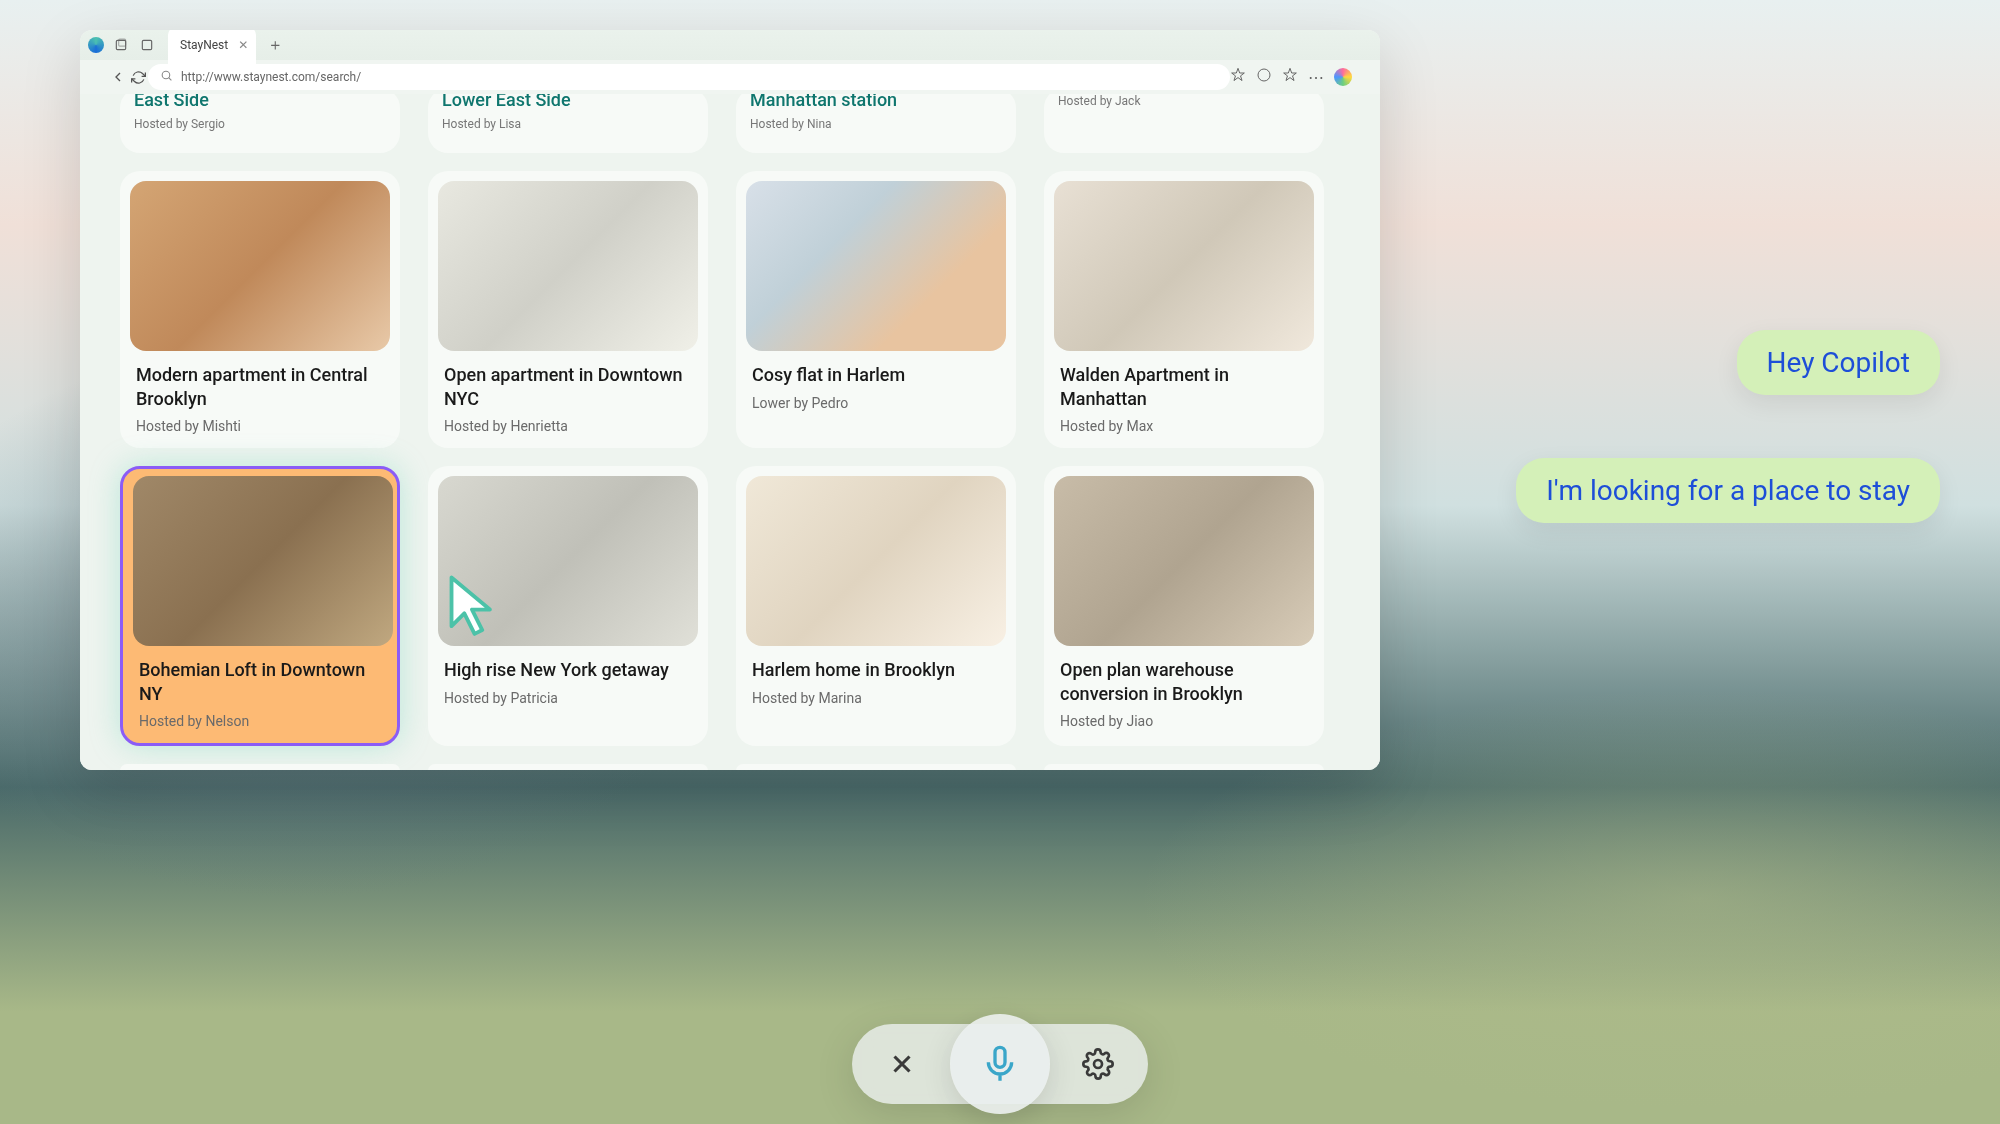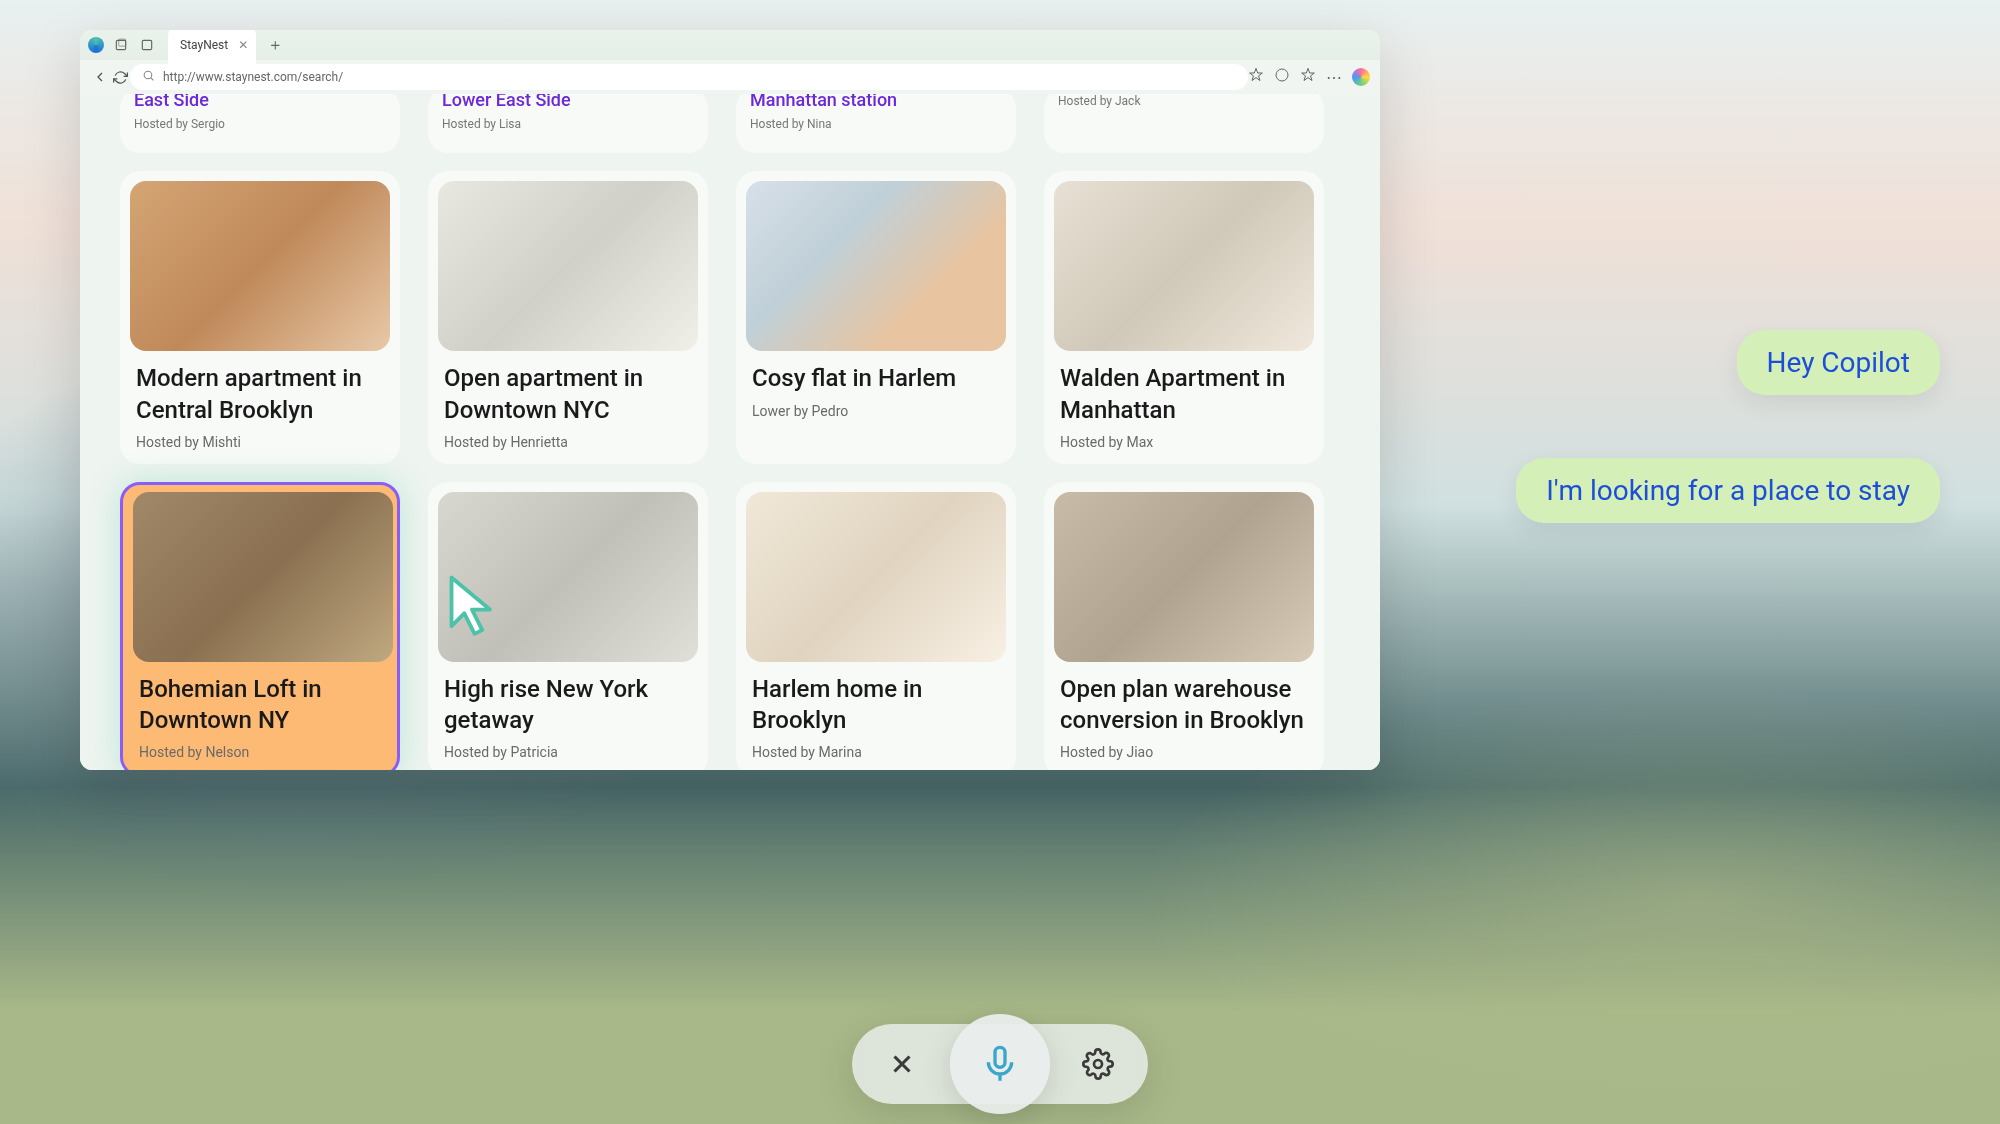--- a/index.html
+++ b/index.html
@@ -53,21 +53,21 @@
     height: 37px;
     display:flex; align-items:center;
   }
   .tab .close { position:absolute; right:8px; color:#888; font-size:12px; }
   .new-tab { width:22px; height:22px; display:flex;align-items:center;justify-content:center;color:#666; }
   .addrbar {
     height: 34px;
     background: #f0f5f1;
     display: flex;
     align-items: center;
-    padding: 0 10px;
+    padding: 0 28px;
     gap: 0;
   }
   .nav-btn { width:20px;height:20px;display:flex;align-items:center;justify-content:center;color:#555; }
   .url-field {
     flex: 1;
     background: #fff;
     border-radius: 16px;
     height: 26px;
     display: flex;
     align-items: center;
@@ -91,29 +91,29 @@
     margin-bottom: 18px;
   }
   .partial-row { margin-top: -6px; }
   .card {
     width: 280px;
     background: #f7faf7;
     border-radius: 20px;
     padding: 0 0 14px 0;
     overflow: hidden;
   }
-  .card-clip .card-title { font-size:18px; font-weight:500; color:#6d28d9; padding: 0 14px; white-space:nowrap; overflow:hidden; }
+  .card-clip .card-title { font-size:18px; font-weight:500; color:#0f766e; padding: 0 14px; white-space:nowrap; overflow:hidden; }
   .card-clip .card-host { font-size:12px; color:#777; padding: 6px 14px 8px; }
   .card-img {
     width: 260px; height: 170px;
     margin: 10px 10px 12px 10px;
     border-radius: 16px;
     background: #ccc;
   }
-  .card-title { font-size:24px; font-weight:500; color:#1a1a1a; padding: 0 16px; line-height:1.3; }
+  .card-title { font-size:18px; font-weight:500; color:#1a1a1a; padding: 0 16px; line-height:1.3; }
   .card-host { font-size:14px; color:#6a6a6a; padding: 8px 16px 0; }
   .card.highlighted {
     border: 3px solid #8b5cf6;
     background: #fdba74;
     box-shadow: 0 0 30px rgba(109,212,184,0.4);
   }
   .card.highlighted .card-img { margin-top:7px; }
   .img-tone-warm { background: linear-gradient(135deg,#d4a574,#c0895a,#e8c9a8); }
   .img-tone-light { background: linear-gradient(135deg,#e8e8e0,#d0d0c8,#f0f0e8); }
   .img-tone-blue { background: linear-gradient(135deg,#d8e0e8,#c0d0d8,#e8c4a0 70%); }

